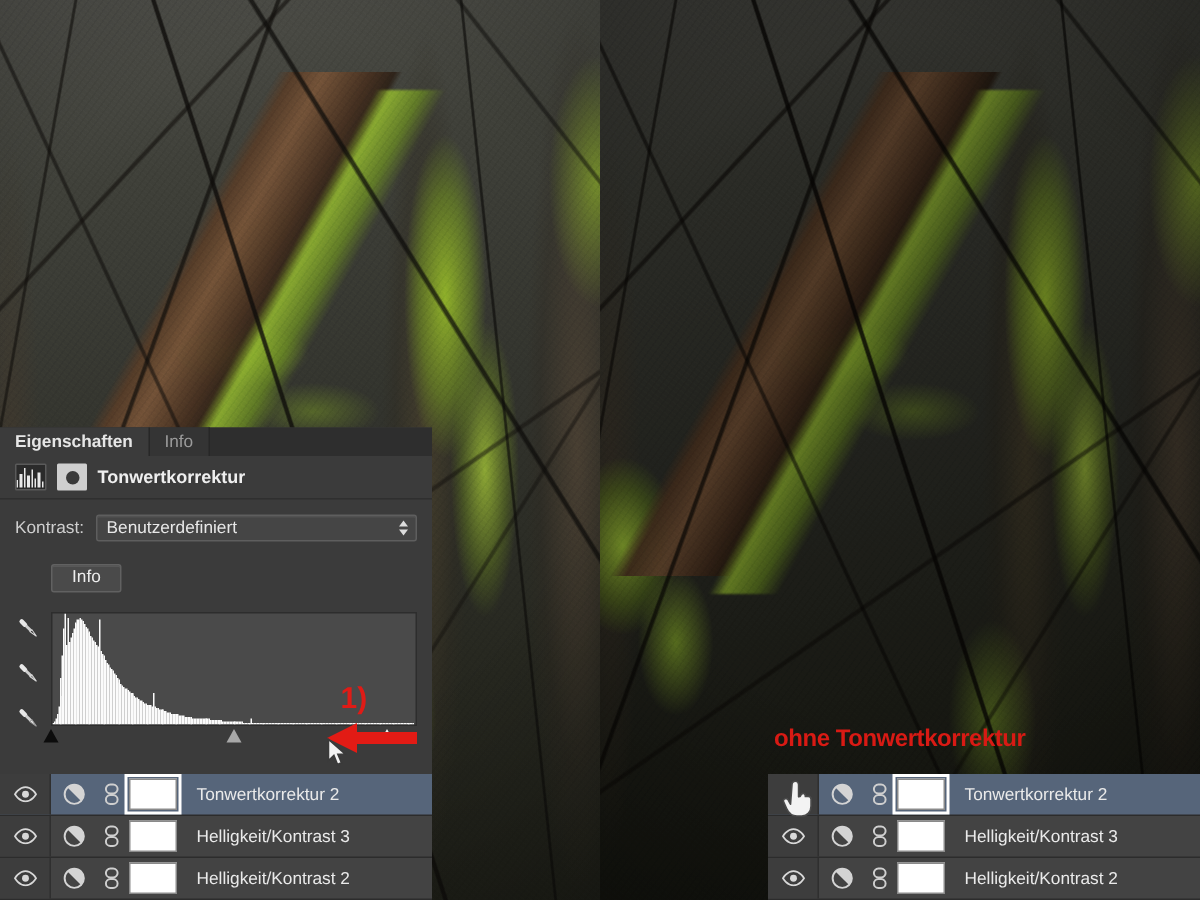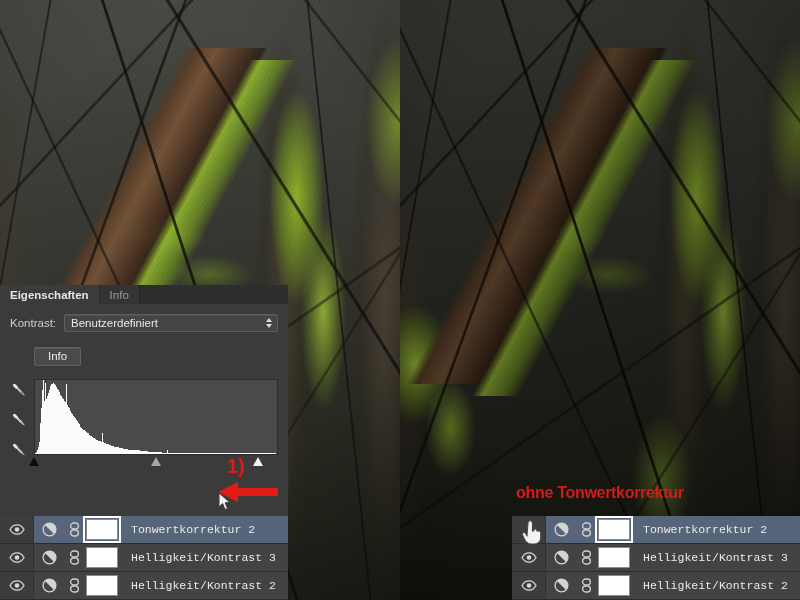--- a/index.html
+++ b/index.html
@@ -202,21 +202,20 @@
   }
 
   
   .layers { position:absolute; bottom:0; width:288px; font-size:11.5px; }
   .layers.left  { left:0; }
   .layers.right { left:512px; width:288px; }
   .layer-row {
     height:28px; display:flex; align-items:center;
     background:#434343; border-bottom:1px solid #2c2c2c;
     color:#e2e2e2;
-    font-family:Liberation Mono, monospace;
   }
   .layer-row.selected { background:#56657a; }
   .eye-cell { width:34px; height:100%; display:flex; align-items:center; justify-content:center;
               border-right:1px solid #2f2f2f; background:#3d3d3d; }
   .layer-row.selected .eye-cell { background:#3d3d3d; }
   .eye { width:16px; height:11px; position:relative; }
   .eye.hidden { opacity:0; }
   .adj-dot { width:30px; display:flex; align-items:center; justify-content:center; }
   .link-cell { width:20px; display:flex; align-items:center; justify-content:center; }
   .thumb {
@@ -260,20 +259,34 @@
 
     <div class="tabbar">
       <div class="tab active">
         <span>Eigenschaften</span>
       </div>
       <div class="tab">
         <span>Info</span>
       </div>
     </div>
 
+    <div class="panel-title-row">
+      <span class="adj-icon">
+        <i style="height:5px"></i>
+          <i style="height:9px"></i>
+          <i style="height:13px"></i>
+          <i style="height:8px"></i>
+        <i style="height:12px"></i>
+          <i style="height:6px"></i>
+          <i style="height:10px"></i>
+          <i style="height:4px"></i>
+      </span>
+      <span class="mask-icon"></span>
+      <span class="panel-title">Tonwertkorrektur</span>
+    </div>
 
     <div class="row" id="preset-row">
       <span class="lbl">Kontrast:</span>
       <span class="select" id="preset-select">
         <span>Benutzerdefiniert</span>
         <span class="arrows">
             <span class="up"></span>
             <span class="down"></span>
           </span>
       </span>

